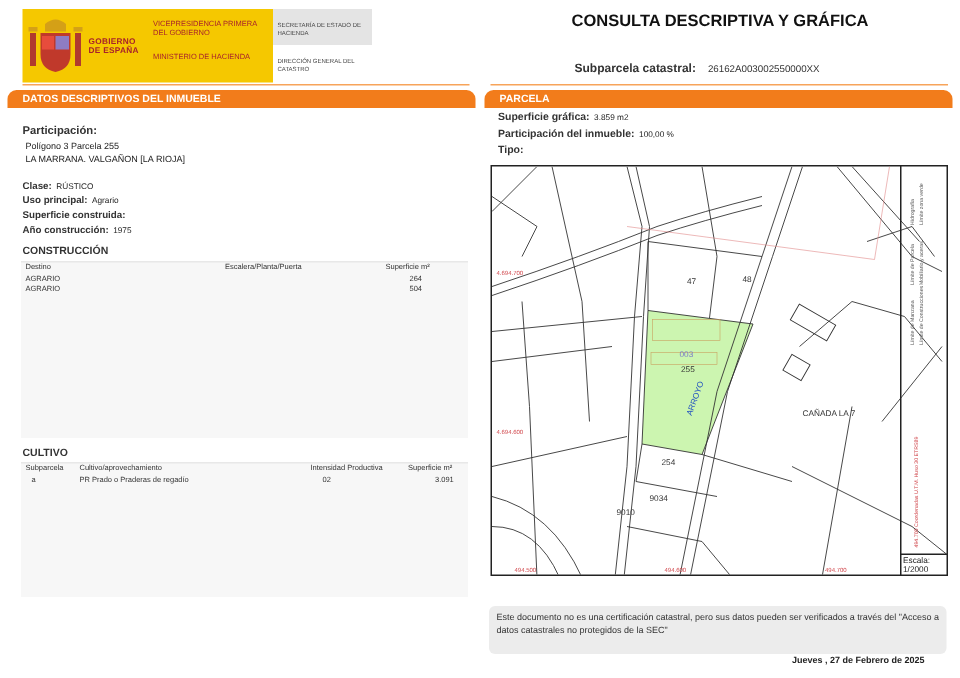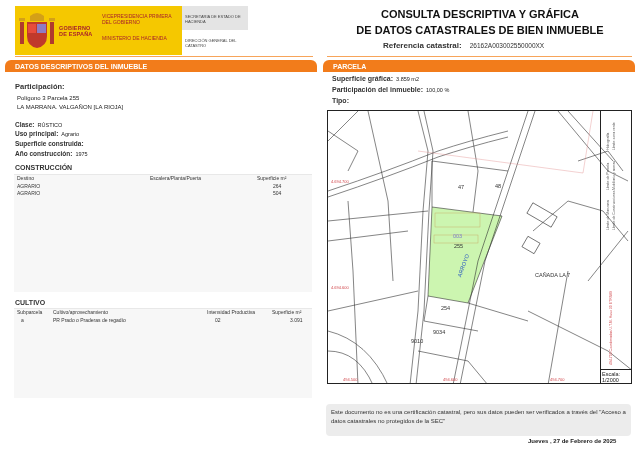--- a/index.html
+++ b/index.html
@@ -72,24 +72,23 @@
     </div>
   </div>
   <div class="logo-gray-col">
     <div class="sec-text">SECRETARÍA DE ESTADO DE HACIENDA</div>
     <div class="dir-text">DIRECCIÓN GENERAL DEL CATASTRO</div>
   </div>
 </div>
 
 <div class="main-title">
   <div>CONSULTA DESCRIPTIVA Y GRÁFICA</div>
-  <div>DE DATOS CATASTRALES DE BIEN INMUEBLE</div>
 </div>
 <div class="ref">
-  <span class="lbl">Referencia catastral:</span><span class="val">26162A003002550000XX</span>
+  <span class="lbl">Subparcela catastral:</span><span class="val">26162A003002550000XX</span>
 </div>
 
 <div class="orange-rule" style="left:15px;width:298px;"></div>
 <div class="orange-rule" style="left:327px;width:305px;"></div>
 
 <div class="sec-header" style="left:5px;top:60px;width:312px;">DATOS DESCRIPTIVOS DEL INMUEBLE</div>
 
 <div class="loc-label">Participación:</div>
 <div class="loc-line1">Polígono 3 Parcela 255</div>
 <div class="loc-line2">LA MARRANA. VALGAÑON [LA RIOJA]</div>

